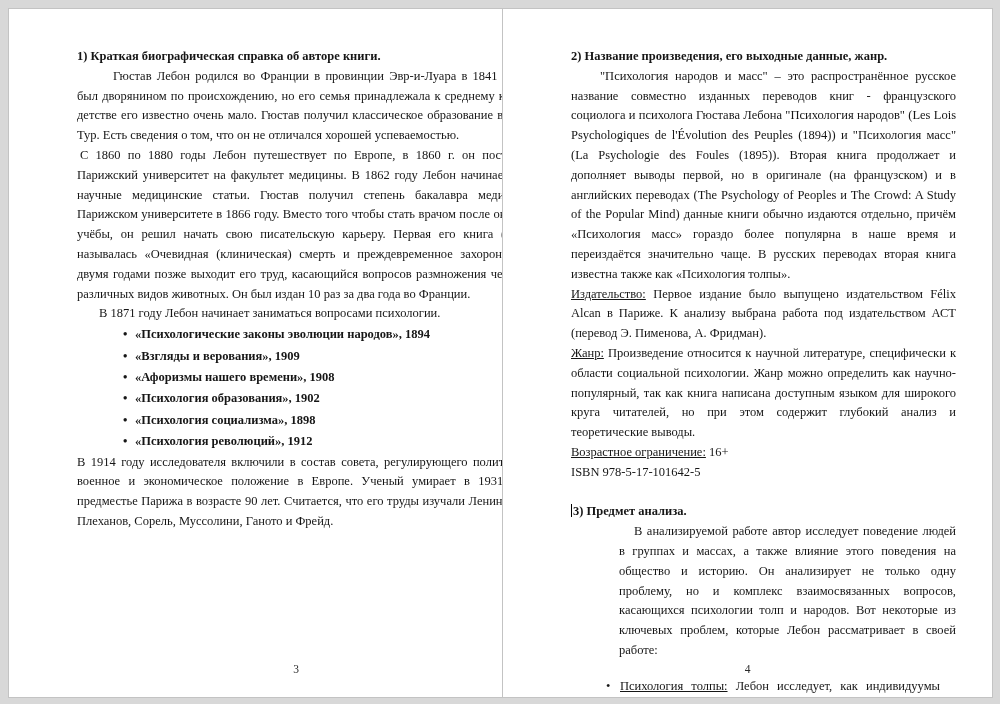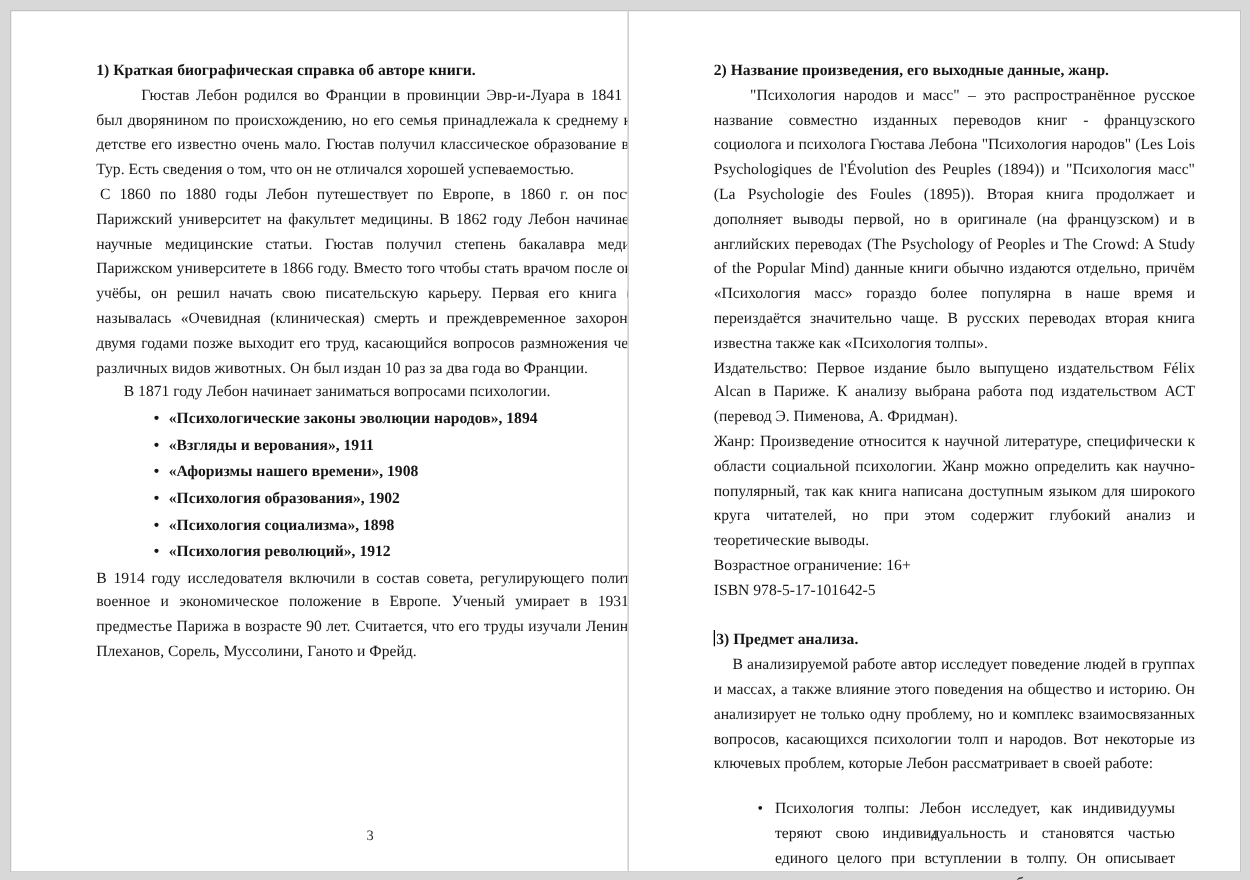--- a/index.html
+++ b/index.html
@@ -32,21 +32,21 @@
     line-height: 19.8px;
     text-align: justify;
   }
   .heading {
     font-weight: bold;
     text-align: left;
   }
   .indent-lg { text-indent: 36px; }
   .indent-md { text-indent: 29px; }
   .indent-sm { text-indent: 22px; }
-  .indent-xs { text-indent: 15px; }
+  .indent-xs { text-indent: 15px; margin-left: 48px; }
   .indent-tiny { text-indent: 3px; }
 
   ul.works {
     margin: 0; padding: 0;
     list-style: none;
   }
   ul.works li {
     position: relative;
     padding-left: 58px;
     font-size: 12.5px;
@@ -73,21 +73,21 @@
     text-align: justify;
     text-align-last: justify; 
   }
   ul.problems li::before {
     content: "\2022";
     position: absolute;
     left: 19px;
     top: 0;
   }
 
-  .u { }
+  .u { text-decoration: underline; }
 
   .spacer-line { height: 19.8px; }
 
   .pagenum {
     position: absolute;
     bottom: 22px;
     left: 0;
     width: 100%;
     text-align: center;
     font-size: 11.5px;
@@ -111,21 +111,21 @@
 
   <p class="para indent-lg">Гюстав Лебон родился во Франции в провинции Эвр-и-Луара в 1841 году. Он был дворянином по происхождению, но его семья принадлежала к среднему классу. О детстве его известно очень мало. Гюстав получил классическое образование в лицее г. Тур. Есть сведения о том, что он не отличался хорошей успеваемостью.</p>
 
   <p class="para indent-tiny">С 1860 по 1880 годы Лебон путешествует по Европе, в 1860 г. он поступает в Парижский университет на факультет медицины. В 1862 году Лебон начинает писать научные медицинские статьи. Гюстав получил степень бакалавра медицины в Парижском университете в 1866 году. Вместо того чтобы стать врачом после окончания учёбы, он решил начать свою писательскую карьеру. Первая его книга (1866 г.) называлась «Очевидная (клиническая) смерть и преждевременное захоронение», а двумя годами позже выходит его труд, касающийся вопросов размножения человека и различных видов животных. Он был издан 10 раз за два года во Франции.</p>
 
   <p class="para indent-sm">В 1871 году Лебон начинает заниматься вопросами психологии.</p>
 
 
   <ul class="works">
     <li><span>«Психологические законы эволюции народов», 1894</span></li>
-    <li><span>«Взгляды и верования», 1911</span></li>
+    <li><span>«Взгляды и верования», 1909</span></li>
     <li><span>«Афоризмы нашего времени», 1908</span></li>
     <li><span>«Психология образования», 1902</span></li>
     <li><span>«Психология социализма», 1898</span></li>
     <li><span>«Психология революций», 1912</span></li>
   </ul>
 
   <p class="para">В 1914 году исследователя включили в состав совета, регулирующего политическое, военное и экономическое положение в Европе. Ученый умирает в 1931 году в предместье Парижа в возрасте 90 лет. Считается, что его труды изучали Ленин, Гитлер, Плеханов, Сорель, Муссолини, Ганото и Фрейд.</p>
 
   <div class="pagenum">3</div>
 </section>

